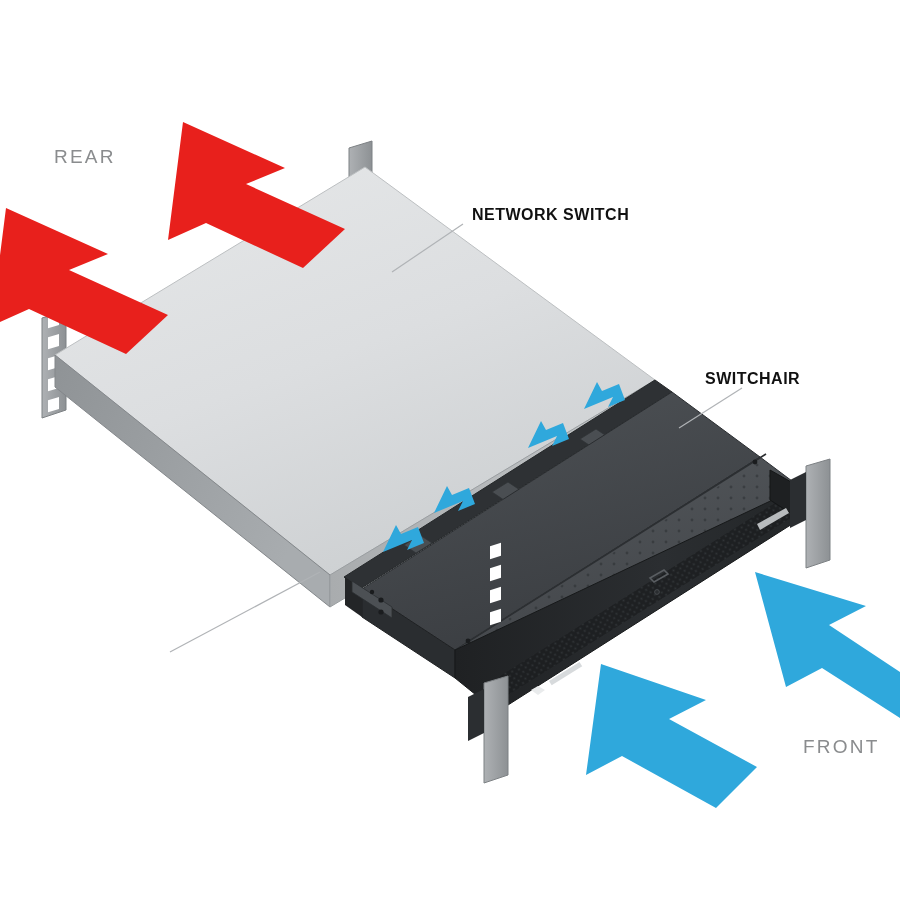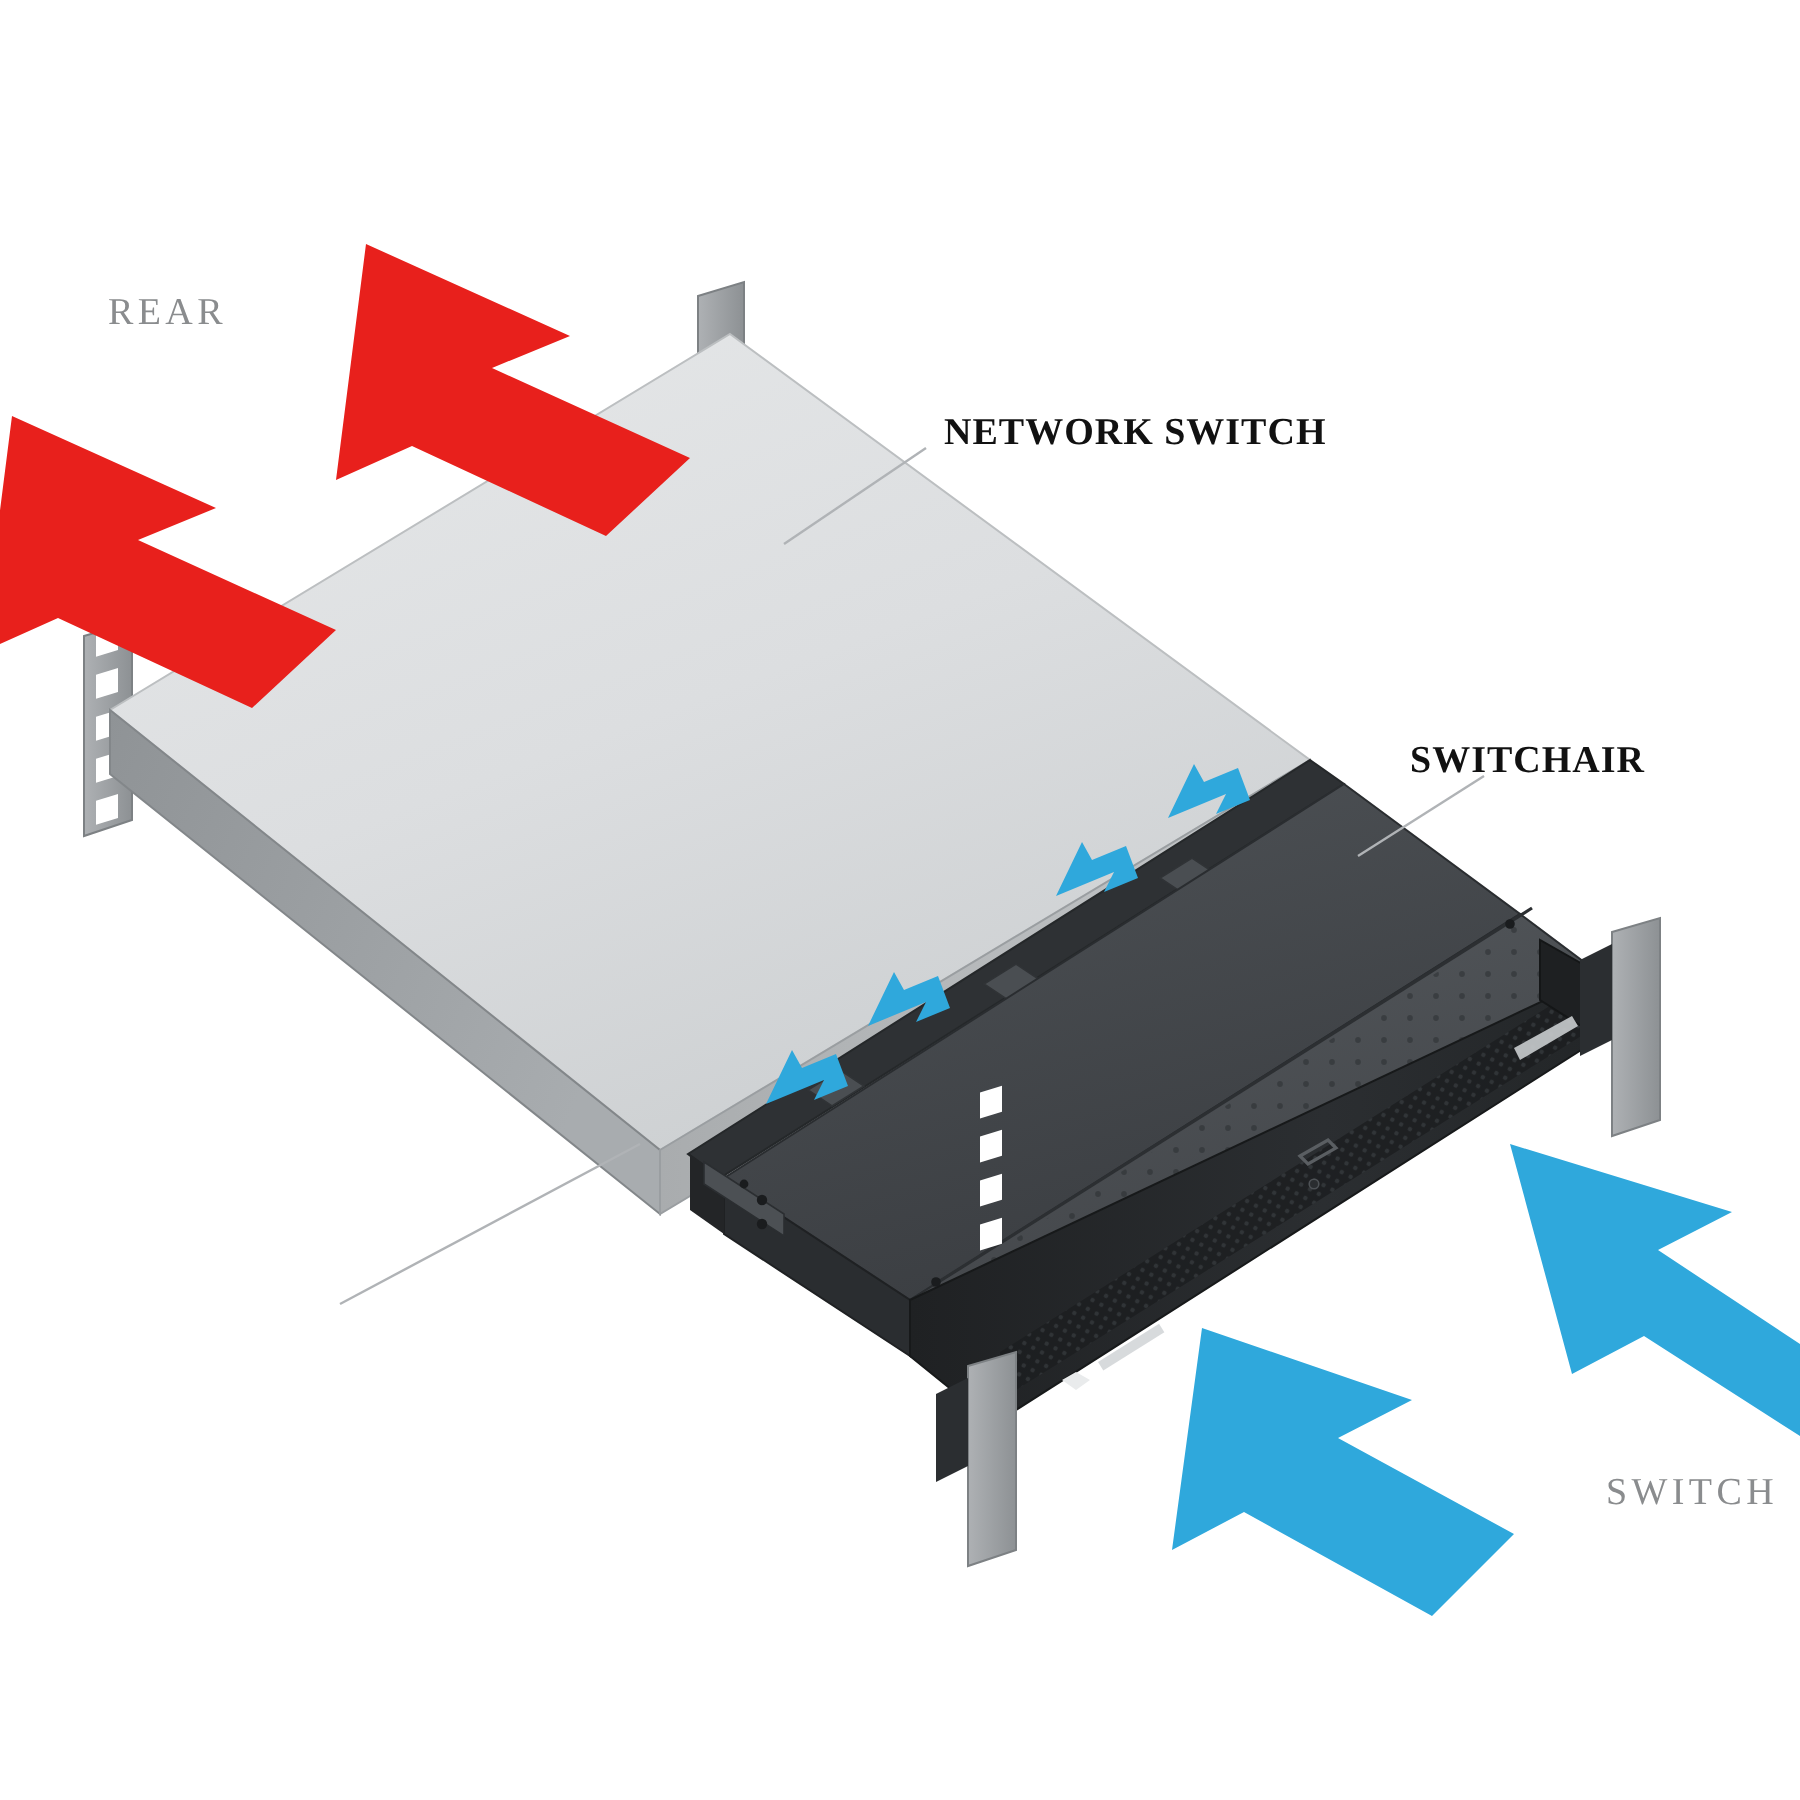--- a/index.html
+++ b/index.html
@@ -17,26 +17,26 @@
     font-family: "Liberation Sans", sans-serif;
   }
   #art {
     position: absolute;
     inset: 0;
     width: 900px;
     height: 900px;
   }
   .label {
     position: absolute;
-    font-family: Liberation Serif, serif;
+    font-family: Liberation Sans, sans-serif;
     white-space: nowrap;
     letter-spacing: 0.5px;
   }
   .label-callout {
-    font-size: 19px;
+    font-size: 16px;
     font-weight: 700;
     color: #111111;
     text-align: right;
   }
   .label-direction {
     font-size: 19px;
     font-weight: 400;
     color: #8a8c8e;
     letter-spacing: 2.2px;
   }
@@ -229,15 +229,15 @@
     </g>
   </svg>
 
   <div class="label label-callout" id="lbl-network-switch">NETWORK SWITCH</div>
 
   <div class="label label-callout" id="lbl-switchair">SWITCHAIR</div>
 
 
   <div class="label label-direction" id="lbl-rear">REAR</div>
 
-  <div class="label label-direction" id="lbl-front">SWITCH</div>
+  <div class="label label-direction" id="lbl-front">FRONT</div>
 
 </div>
 
 </body></html>

